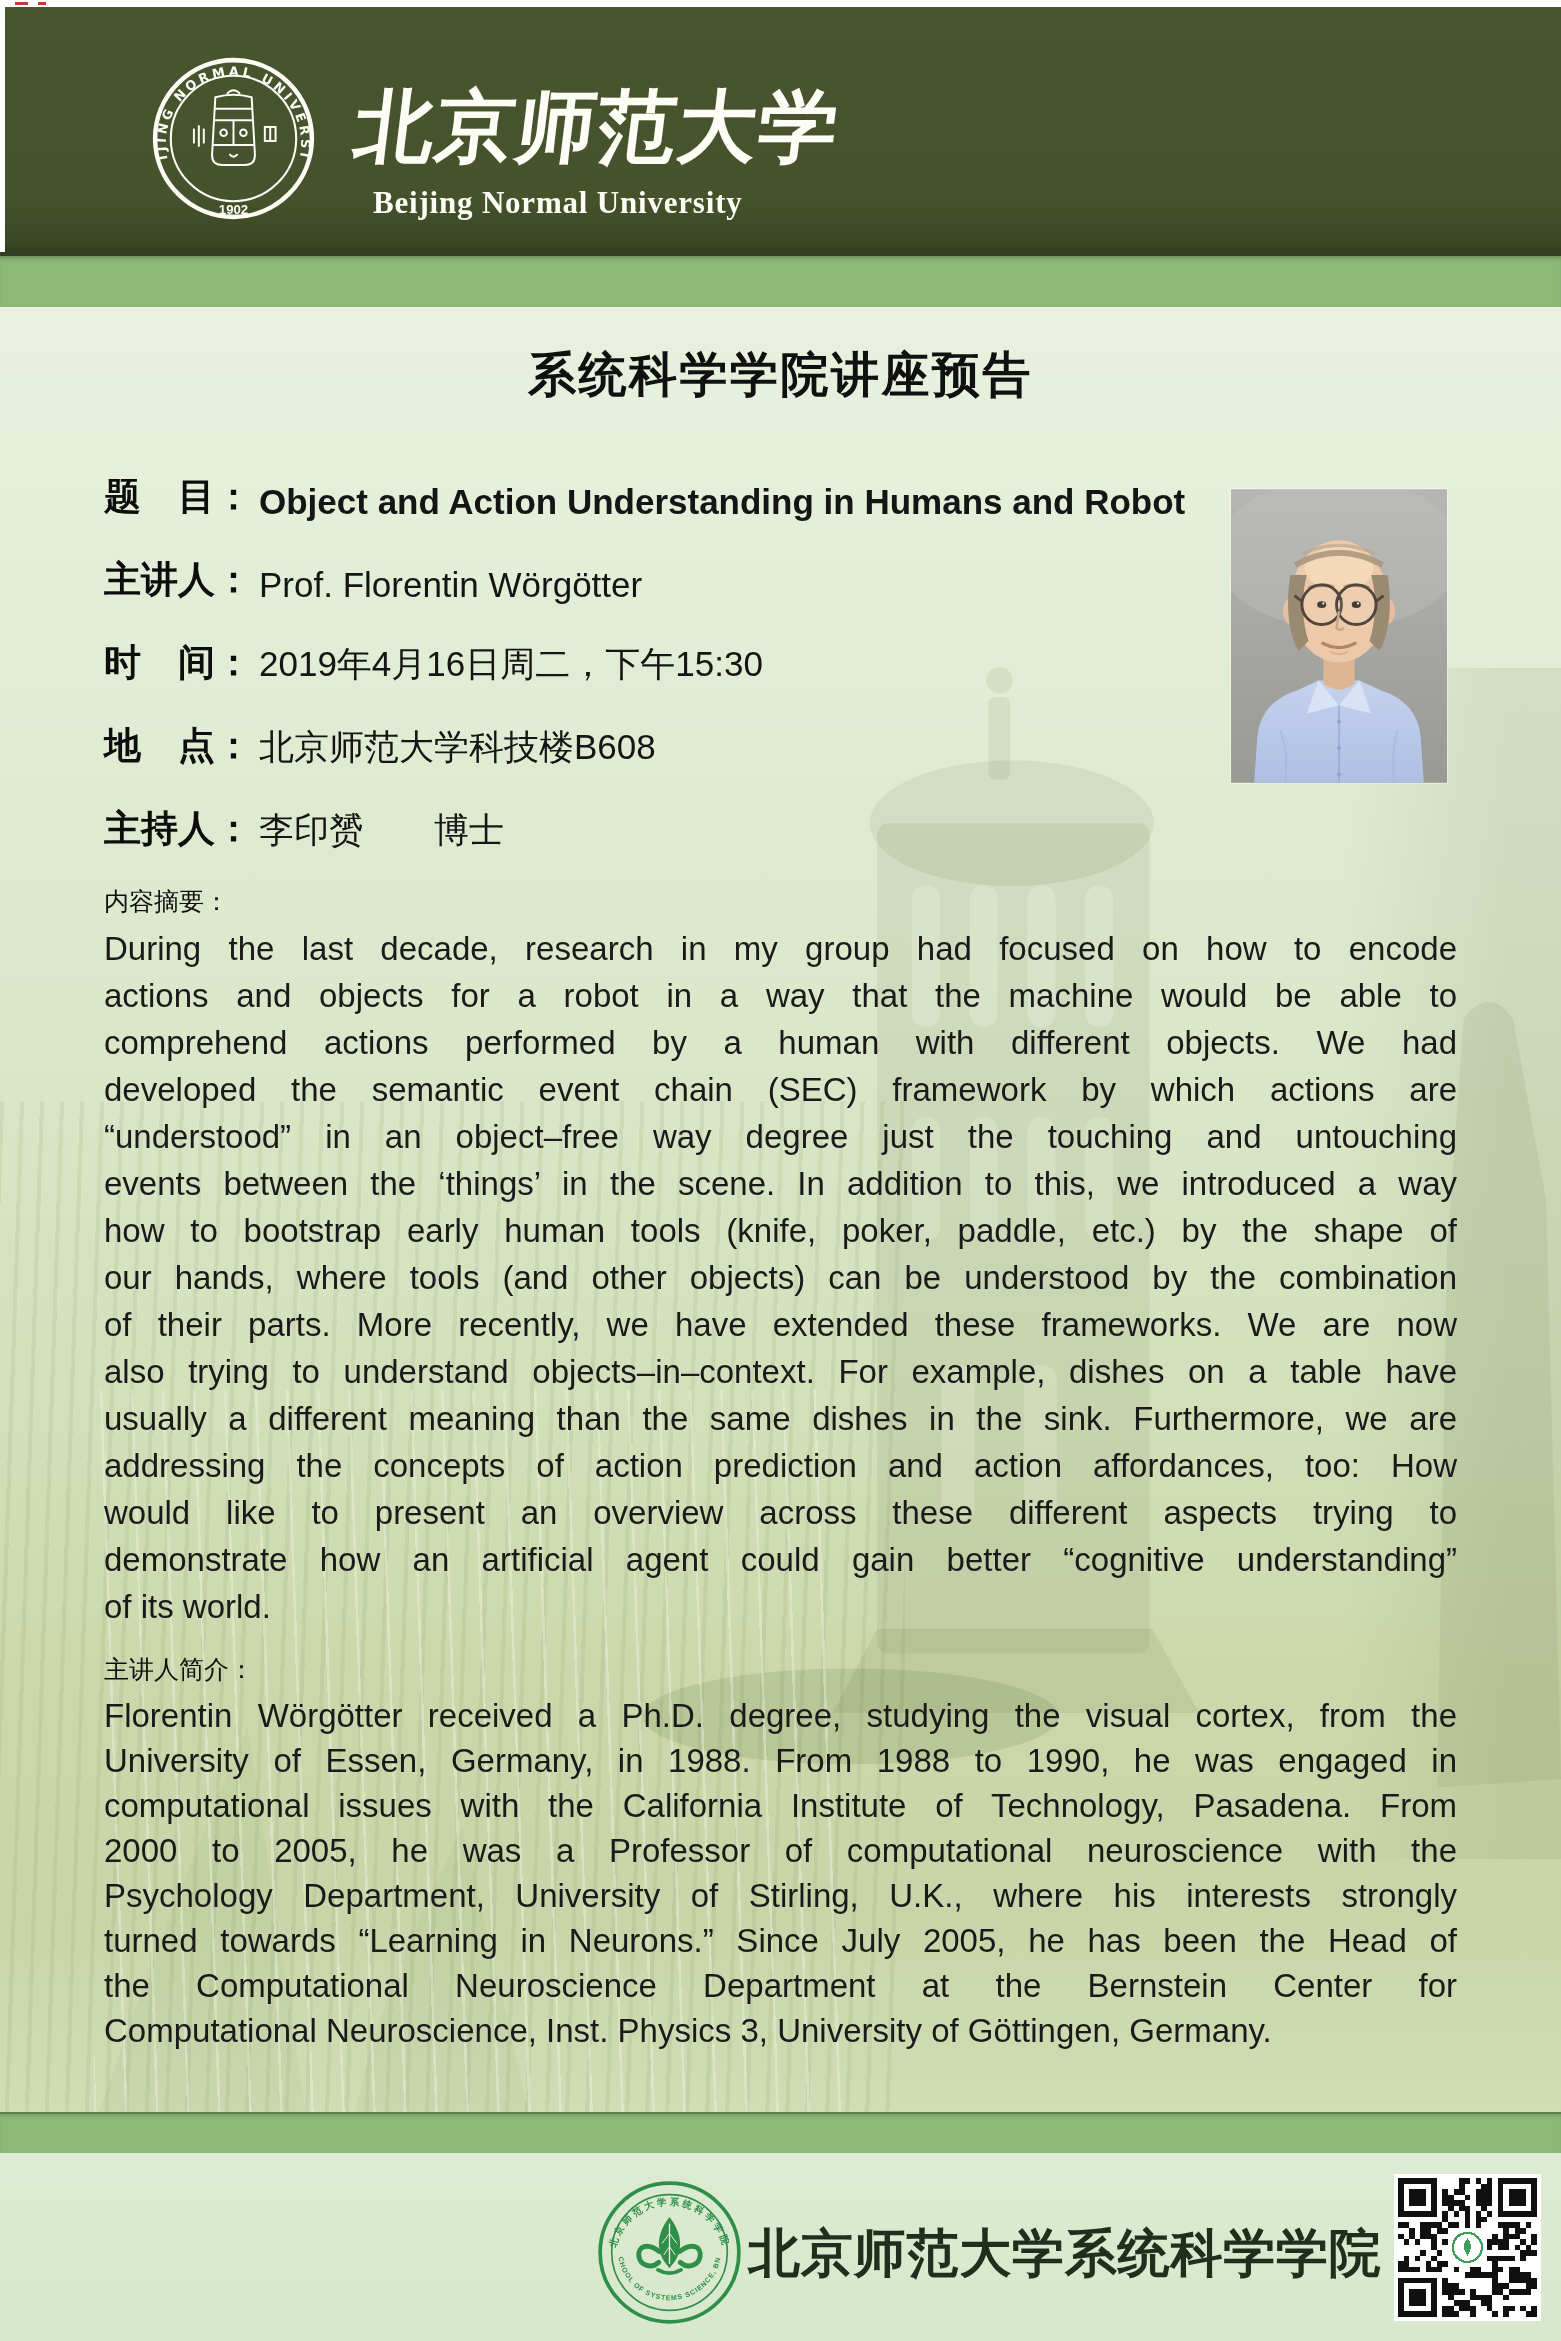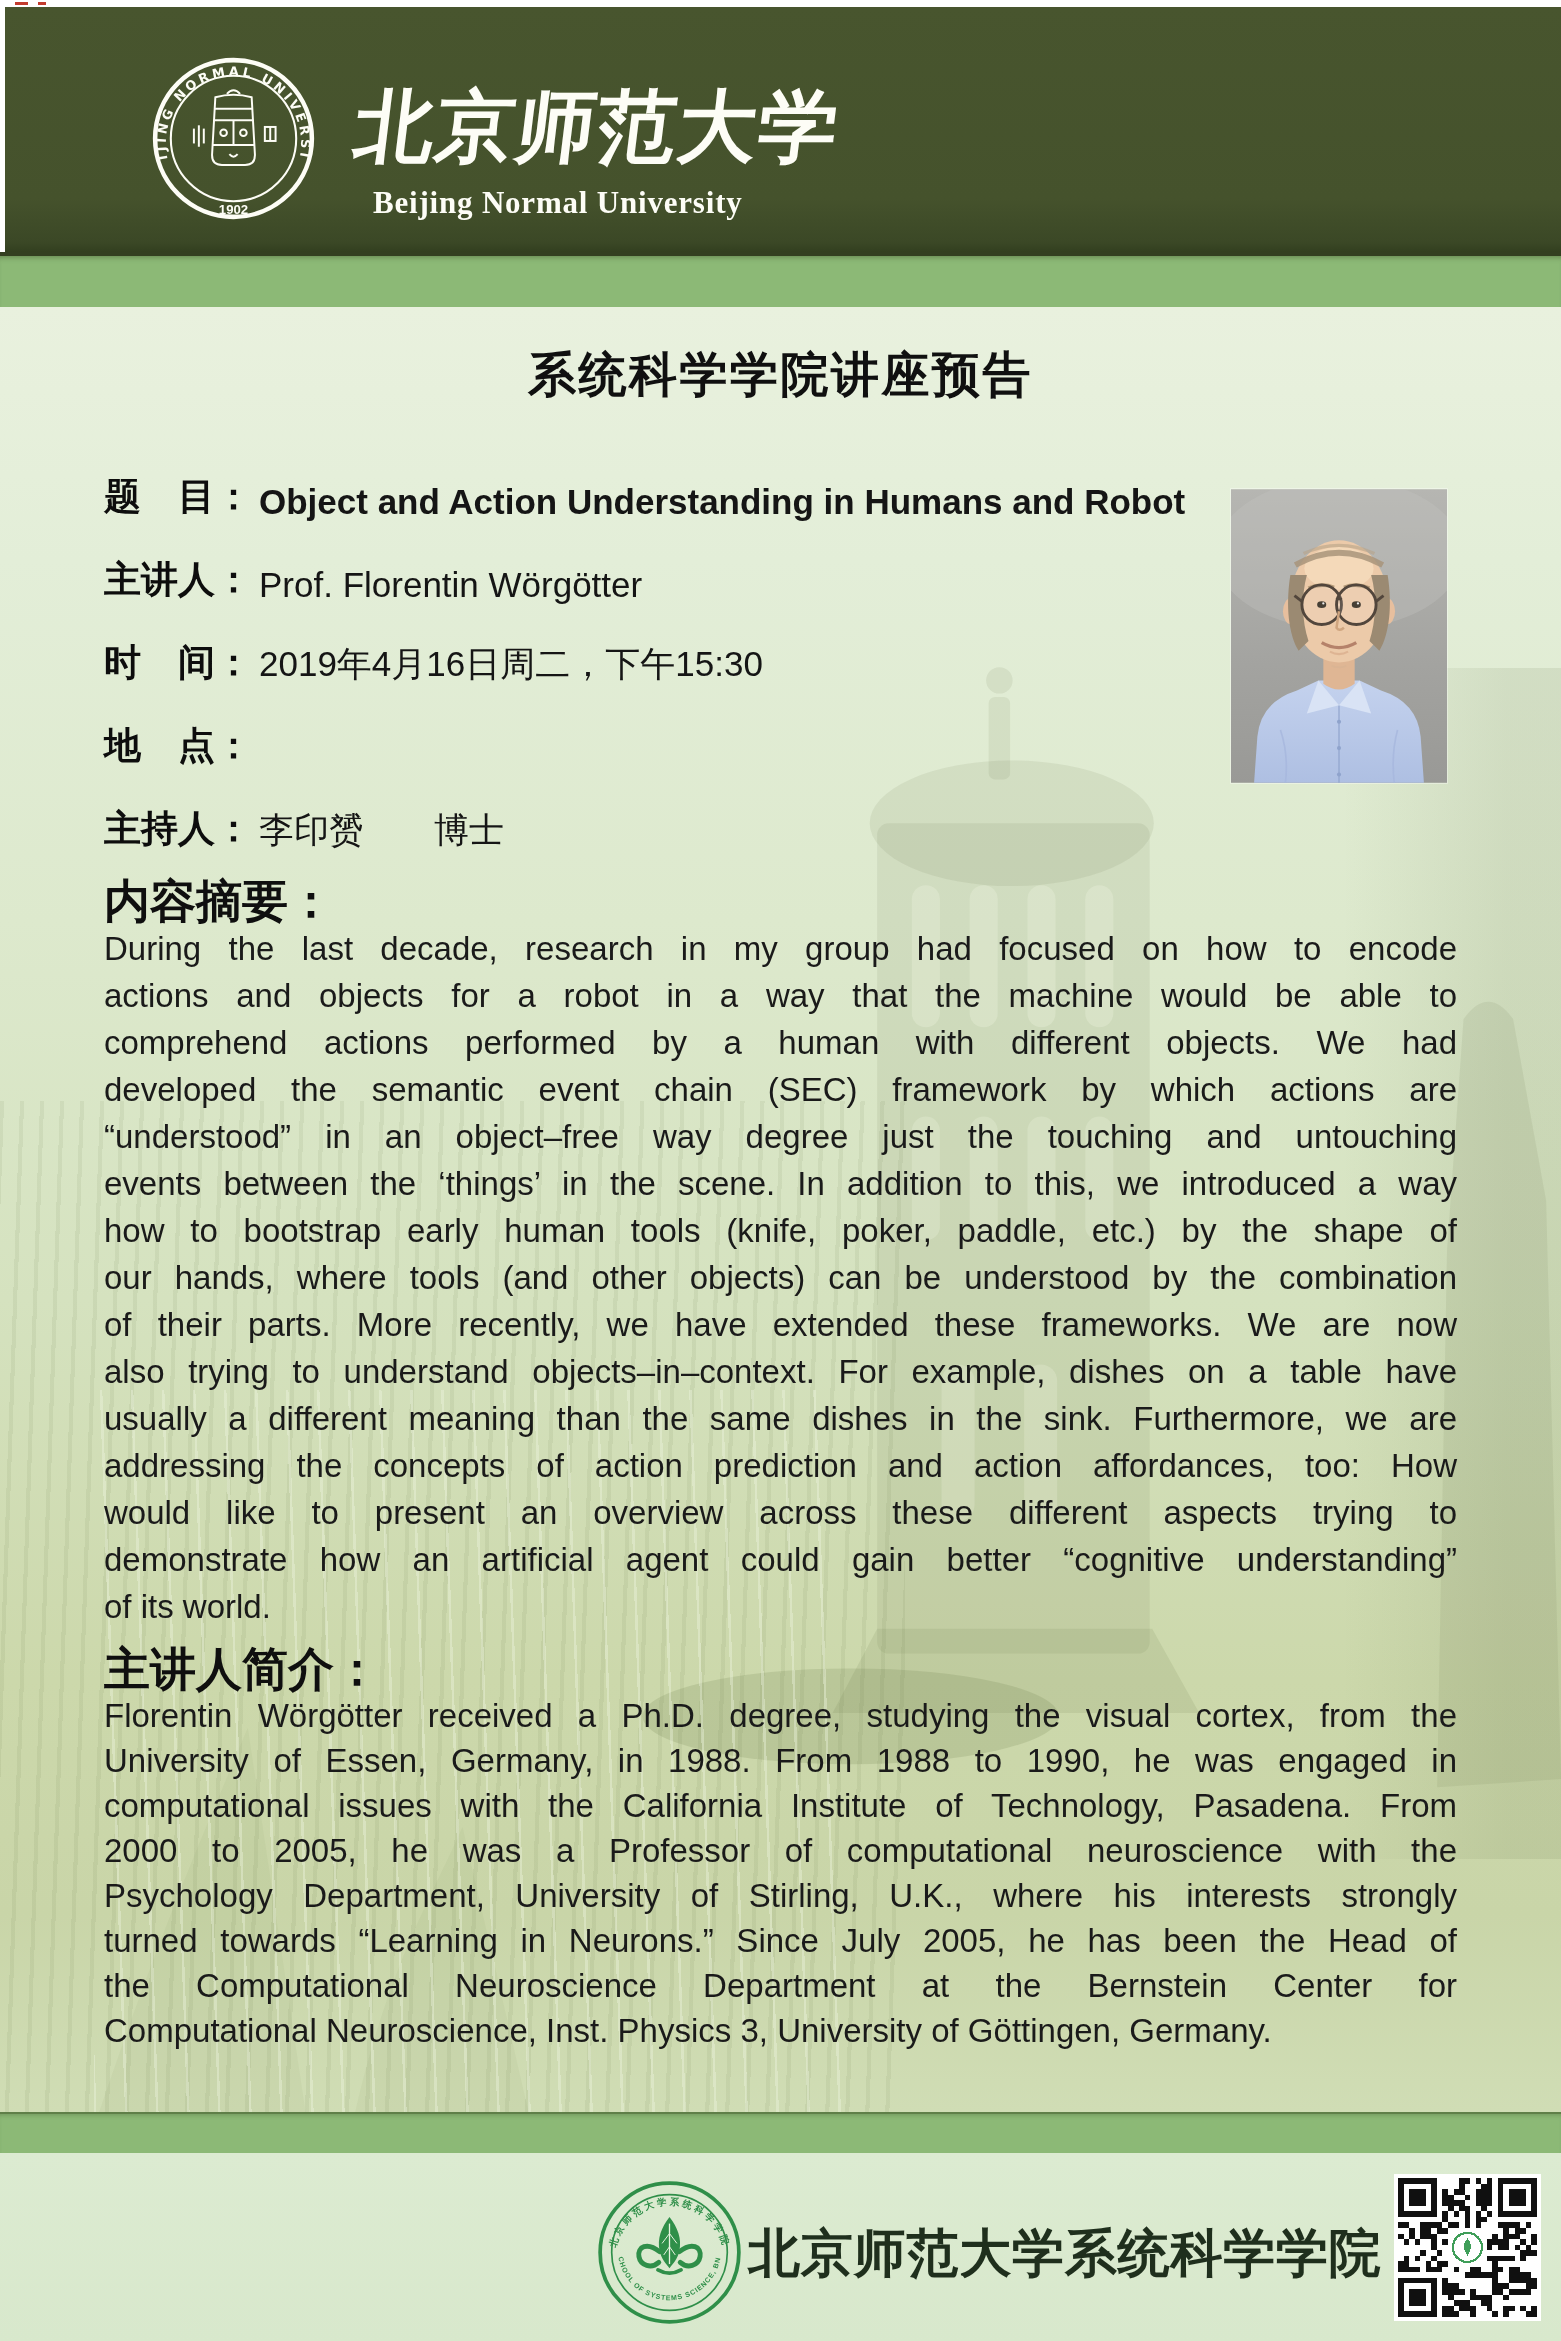--- a/index.html
+++ b/index.html
@@ -50,21 +50,21 @@
   .poster-title {
     height:53px; line-height:53px; text-align:center;
     font-size:48px; font-weight:bold; color:#101010; letter-spacing:2.5px;
   }
   .info-rows { margin-top:38px; }
   .irow { height:83px; display:flex; align-items:flex-end; }
   .ilabel { flex:none; width:155px; font-size:37px; font-weight:bold; color:#0d0d0d; white-space:pre; }
   .ival { font-size:35px; color:#151515; white-space:pre; }
   .ival.bold { font-weight:bold; }
   .sec-heading { margin-top:23px; height:48px; line-height:48px;
-    font-size:46px; font-weight:bold; color:#0f0f0f; }
+    font-size:25px; font-weight:normal; color:#0f0f0f; }
   .sec-heading.bio { margin-top:15px; }
   .para { color:#1a1a1a; }
   .para .jline {
     height:47px; line-height:47px; font-size:33px;
     text-align:justify; text-align-last:justify;
   }
   .para.bio .jline { height:45px; line-height:45px; }
   .para .jline:last-child { text-align-last:left; }
   
   .photo { position:absolute; left:1231px; top:489px; width:216px; height:294px; z-index:3;
@@ -167,20 +167,21 @@
       <div class="irow">
         <span class="ilabel">主讲人：</span>
         <span class="ival">Prof. Florentin Wörgötter</span>
       </div>
       <div class="irow">
         <span class="ilabel">时　间：</span>
         <span class="ival">2019年4月16日周二，下午15:30</span>
       </div>
       <div class="irow">
         <span class="ilabel">地　点：</span>
+        <span class="ival">北京师范大学科技楼B608</span>
       </div>
       <div class="irow">
         <span class="ilabel">主持人：</span>
         <span class="ival">李印赟　　博士</span>
       </div>
     </div>
 
     <div class="z sec-heading">内容摘要：</div>
     <div class="z para">
         <div class="jline">During the last decade, research in my group had focused on how to encode</div>

